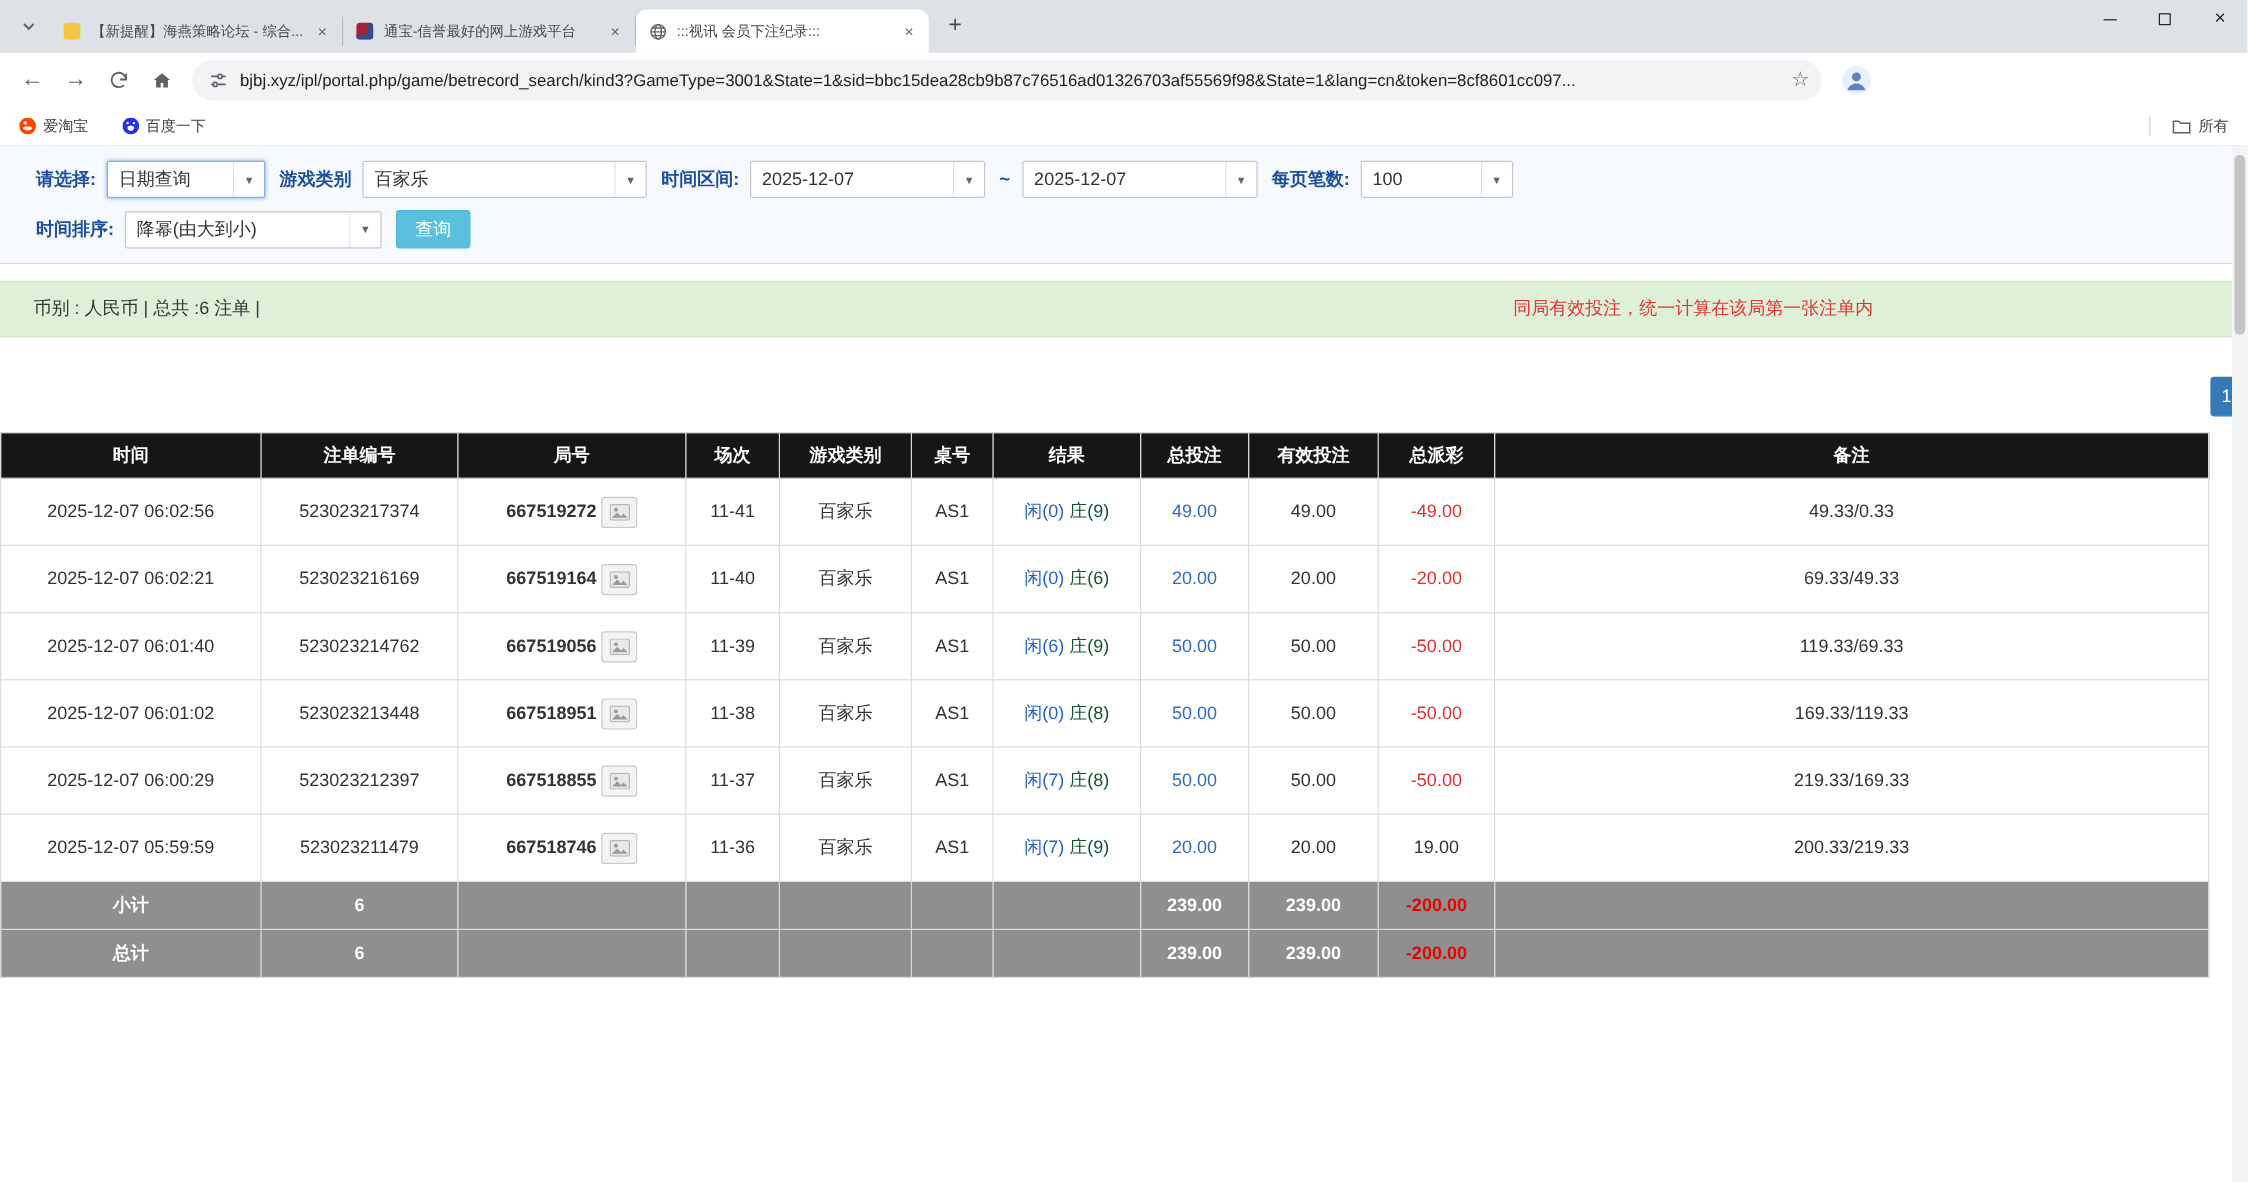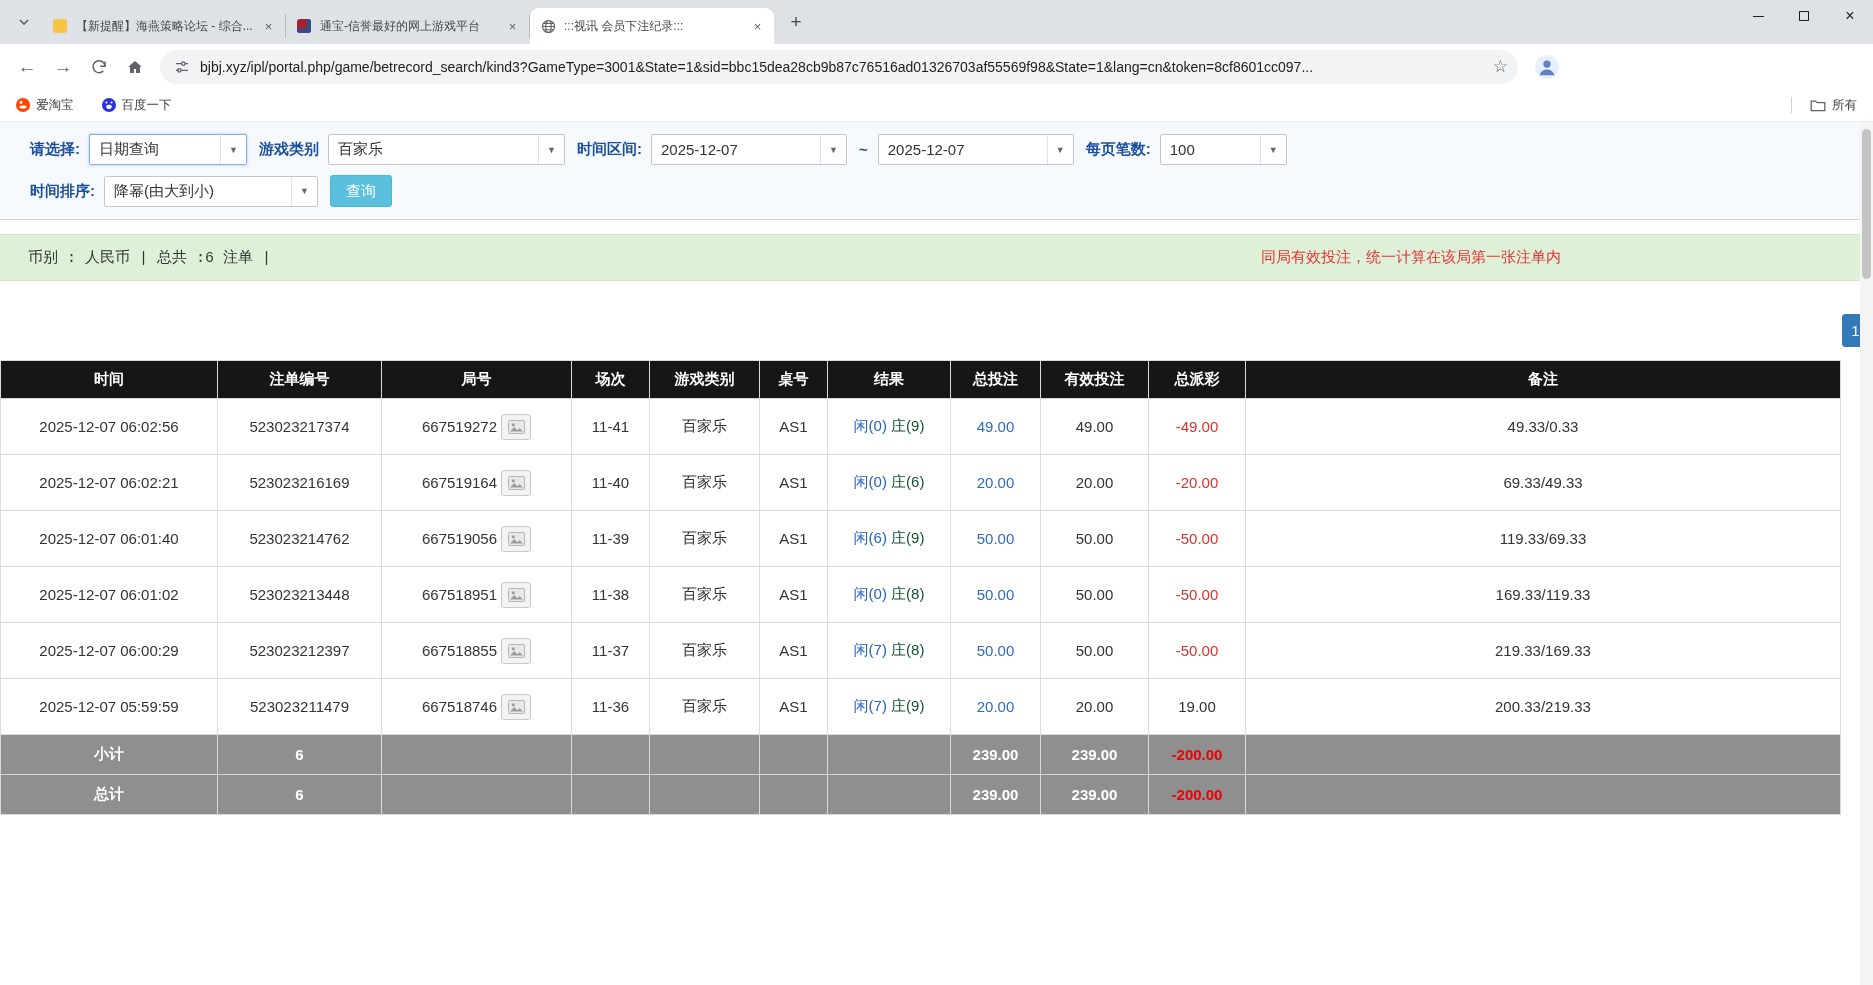--- a/index.html
+++ b/index.html
@@ -41,37 +41,37 @@
   .f-row { display:flex; align-items:center; }
   .f-row + .f-row { margin-top:10px; }
   .f-label { font-weight:bold; color:#1b4f9c; font-size:15px; margin-right:9px; white-space:nowrap; }
   .dd { display:flex; align-items:center; height:31px; background:#fff; border:1px solid #c6c6c6; border-radius:2px; margin-right:12px; }
   .dd .dd-val { flex:1; padding:0 9px; font-size:15px; color:#333; white-space:nowrap; overflow:hidden; }
   .dd .dd-caret { width:26px; align-self:stretch; display:flex; align-items:center; justify-content:center; color:#666; font-size:9px; border-left:1px solid #e3e3e3; }
   .dd-focus { border-color:#86b2e4; box-shadow:0 0 3px rgba(90,145,215,.55); }
   .tilde { font-weight:bold; color:#1b4f9c; margin:0 10px 0 0; font-size:15px; }
   .search-btn { height:32px; padding:0 15px; background:#5bc0de; border:1px solid #46b8da; border-radius:3px; color:#fff; font-size:15px; cursor:pointer; font-family:inherit; }
 
-  .summary-bar { margin-top:14px; background:#dff0d8; border-top:1px solid #d2e8c4; border-bottom:1px solid #d2e8c4; height:47px; display:flex; align-items:center; justify-content:space-between; padding:0 312px 0 28px; font-size:15px;font-family:Liberation Mono, monospace; }
+  .summary-bar { margin-top:14px; background:#dff0d8; border-top:1px solid #d2e8c4; border-bottom:1px solid #d2e8c4; height:47px; display:flex; align-items:center; justify-content:space-between; padding:0 312px 0 28px; font-size:15px; }
   .summary-left { color:#333; }
   .summary-right { color:#e53333; }
 
   .pager { display:flex; justify-content:flex-end; padding-right:4px; margin-top:33px; }
   .page-btn { min-width:27px; height:33px; background:#337ab7; border:1px solid #337ab7; color:#fff; font-size:15px; display:flex; align-items:center; justify-content:center; border-radius:3px 0 0 3px; }
 
   table.records { border-collapse:collapse; table-layout:fixed; width:1841px; margin:13px 0 0; font-size:15px; }
   .records th { background:#161616; color:#fff; font-weight:bold; height:38px; border:1px solid #d9d9d9; text-align:center; }
   .records tbody td { height:56px; border:1px solid #dcdcdc; text-align:center; color:#333; background:#fff; }
   .records tfoot td { height:40px; border:1px solid #d9d9d9; text-align:center; background:#8f8f8f; color:#fff; font-weight:bold; }
   .res-blue { color:#2563c9; }
   .res-red { color:#14532d; }
   .link-blue { color:#2f6cc0; cursor:pointer; }
   td.payout.neg { color:#e0312f; }
   .records tfoot td.neg { color:#ee0000; }
-  .round-wrap { display:inline-flex; align-items:center; gap:4px; }
+  .round-wrap { display:inline-flex; align-items:center; gap:4px;font-weight:bold; }
   .img-btn { display:inline-flex; align-items:center; justify-content:center; width:30px; height:26px; background:#f3f3f3; border:1px solid #c9c9c9; border-radius:3px; cursor:pointer; }
 
   
   .scrollbar { position:absolute; top:122px; right:0; width:13px; height:863px; background:#f4f4f4; z-index:50; }
   .scroll-thumb { position:absolute; top:7px; left:2px; right:2px; height:150px; background:#c4c4c4; border-radius:6px; }
 </style>
 </head>
 <body>
 
 <div class="tabstrip">
@@ -187,21 +187,21 @@
       <span>所有</span>
     </div>
   </div>
 </div>
 
 <div class="page">
 
   <div class="filter-area">
     <div class="f-row">
       <span class="f-label">请选择:</span>
-      <div class="dd dd-focus" style="width:158px;">
+      <div class="dd dd-focus" style="width:132px;">
         <span class="dd-val">日期查询</span>
         <span class="dd-caret">▼</span>
       </div>
       <span class="f-label">游戏类别</span>
       <div class="dd" style="width:237px;">
         <span class="dd-val">百家乐</span>
         <span class="dd-caret">▼</span>
       </div>
       <span class="f-label">时间区间:</span>
       <div class="dd" style="width:196px;">

